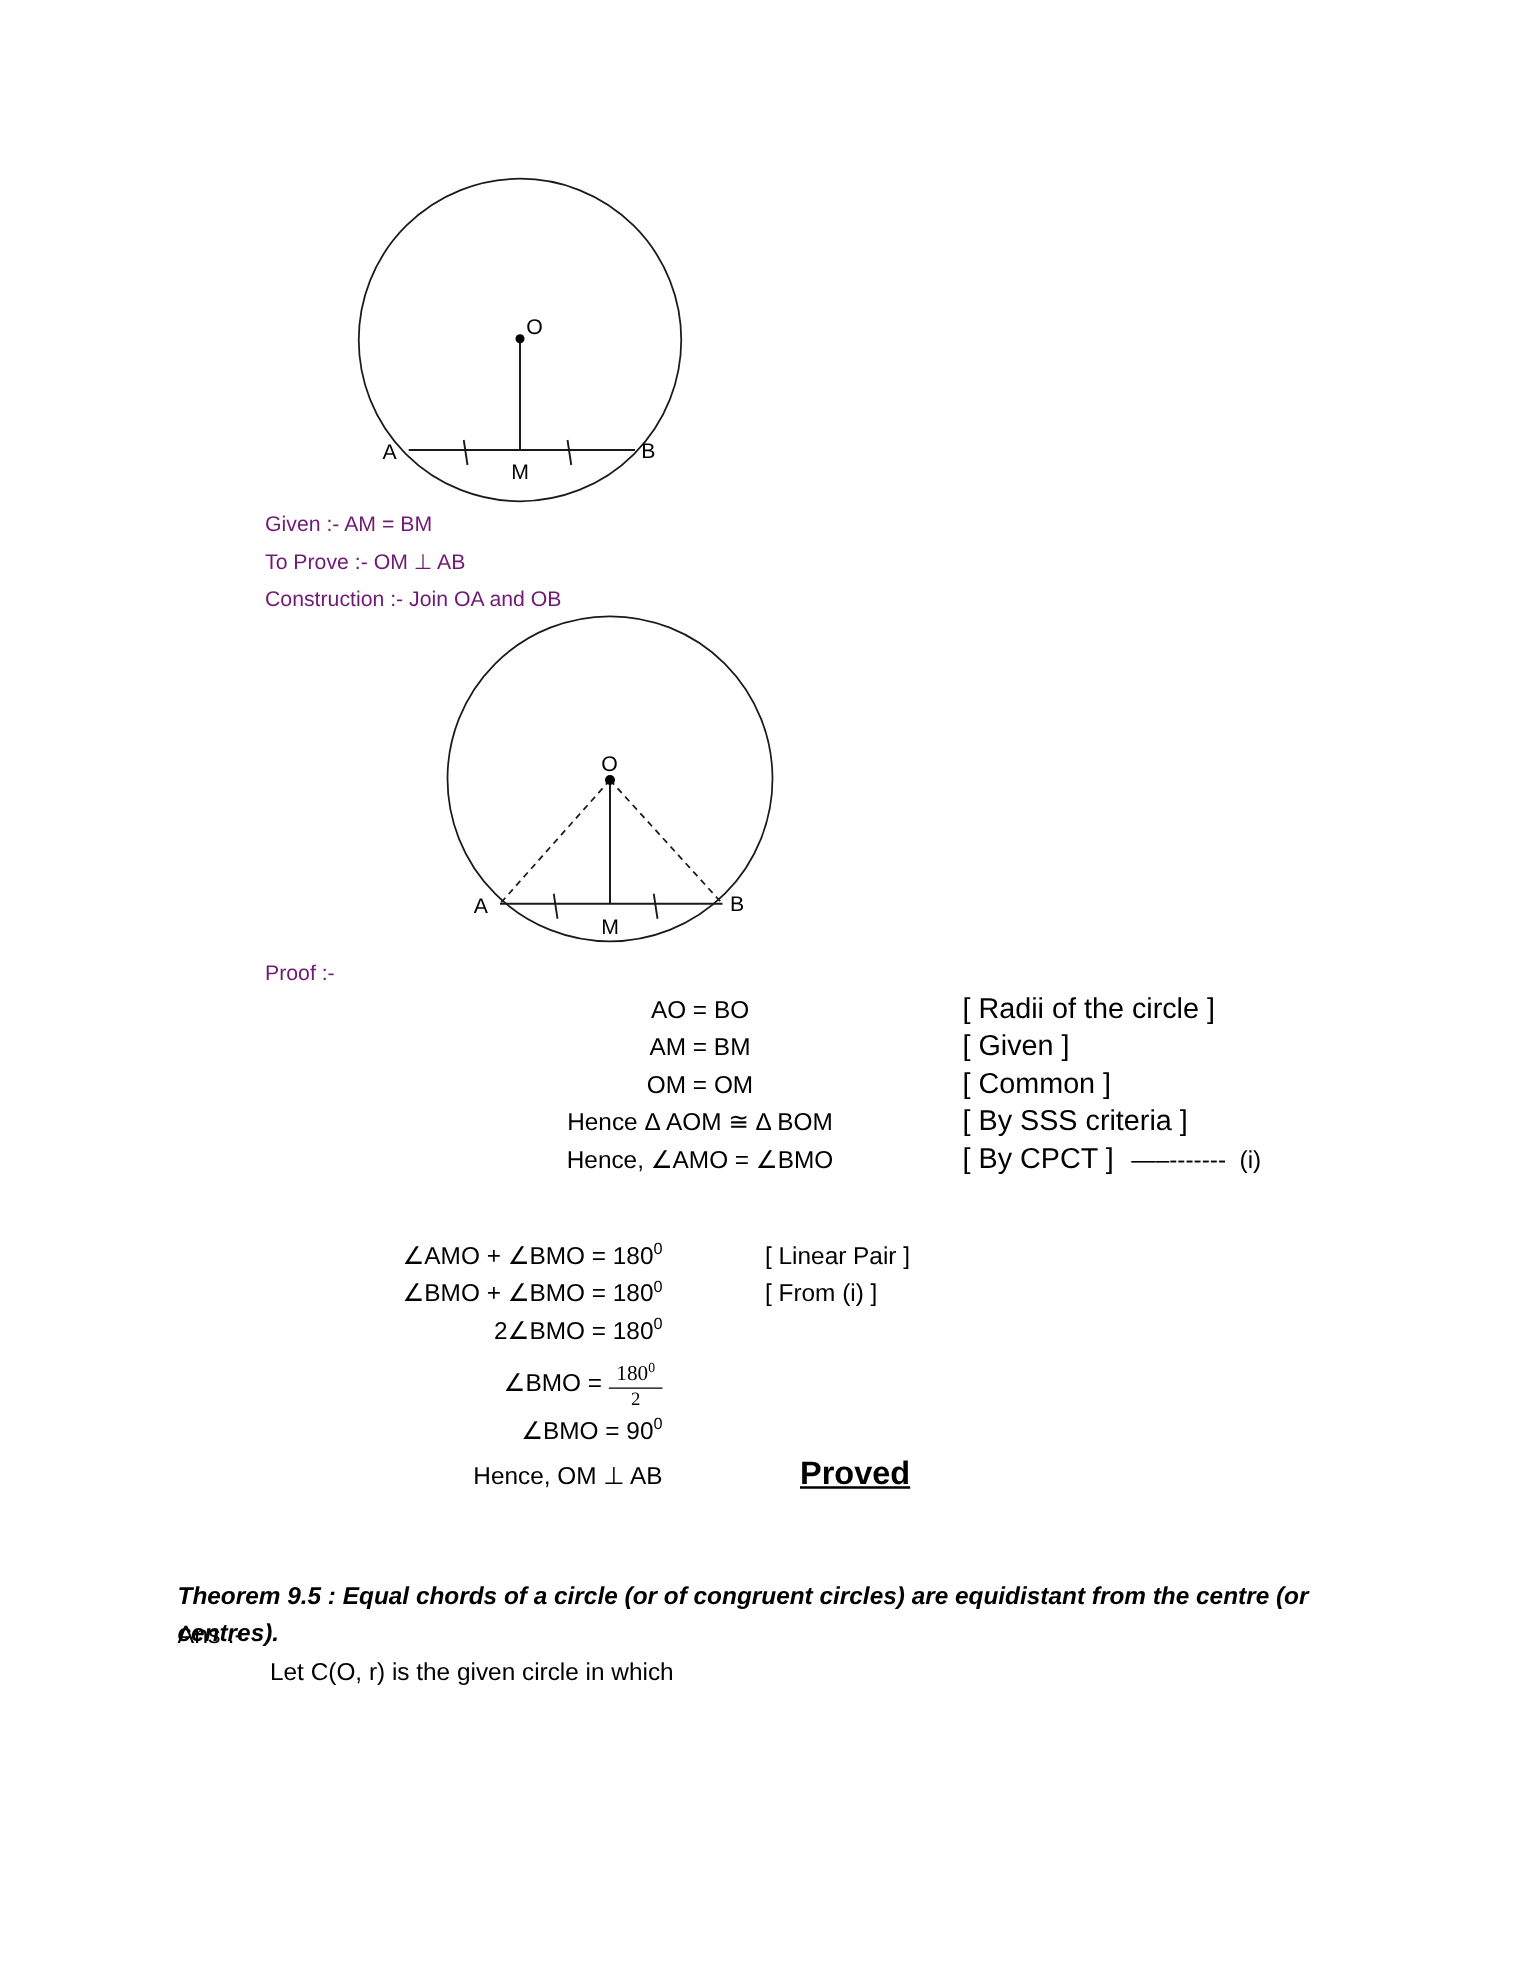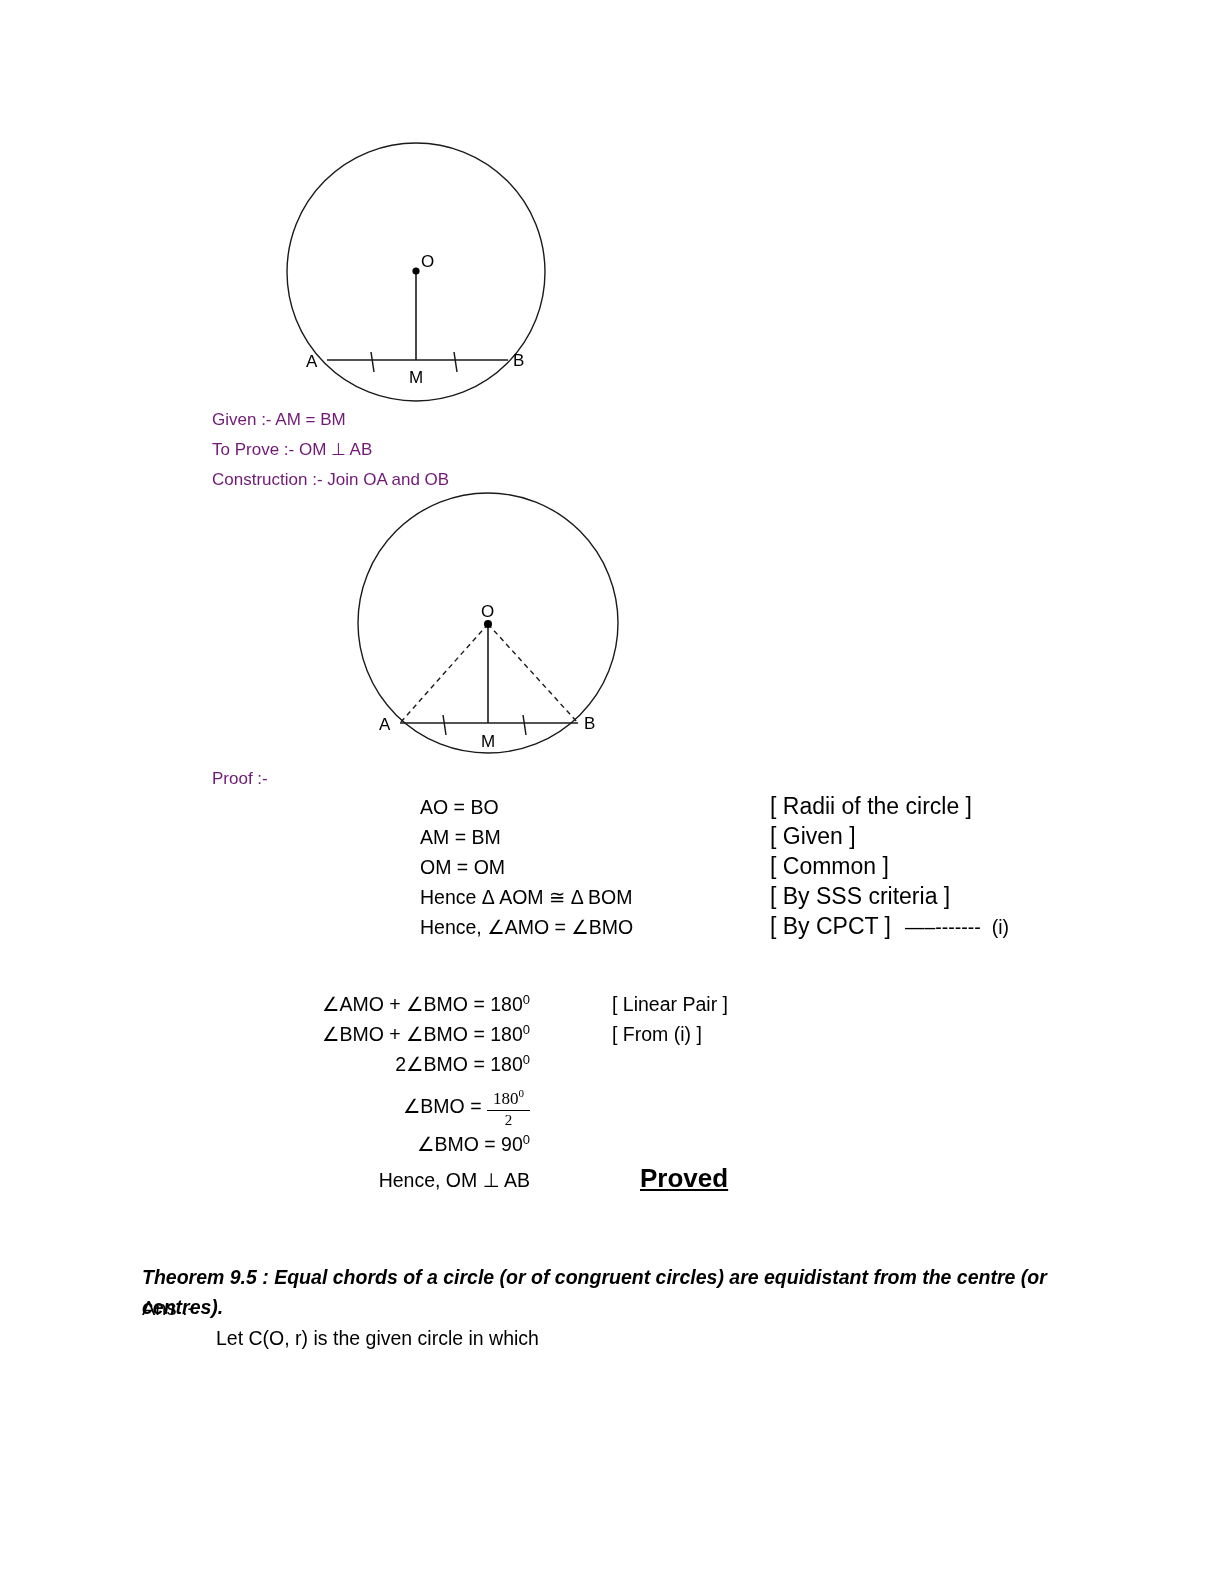--- a/index.html
+++ b/index.html
@@ -40,21 +40,21 @@
   .proof-label { left: 212px; top: 764px; }
 
   .congr-block { left: 420px; top: 793px; }
   .congr-row {
     display: flex;
     align-items: baseline;
     height: 30px;
   }
   .congr-left {
     width: 280px;
-    text-align: left;
+    text-align: center;
     font-size: 19.5px;
     white-space: pre;
   }
   .congr-right {
     margin-left: 70px;
     font-size: 23px;
     white-space: pre;
   }
   .congr-note {
     margin-left: 14px;

